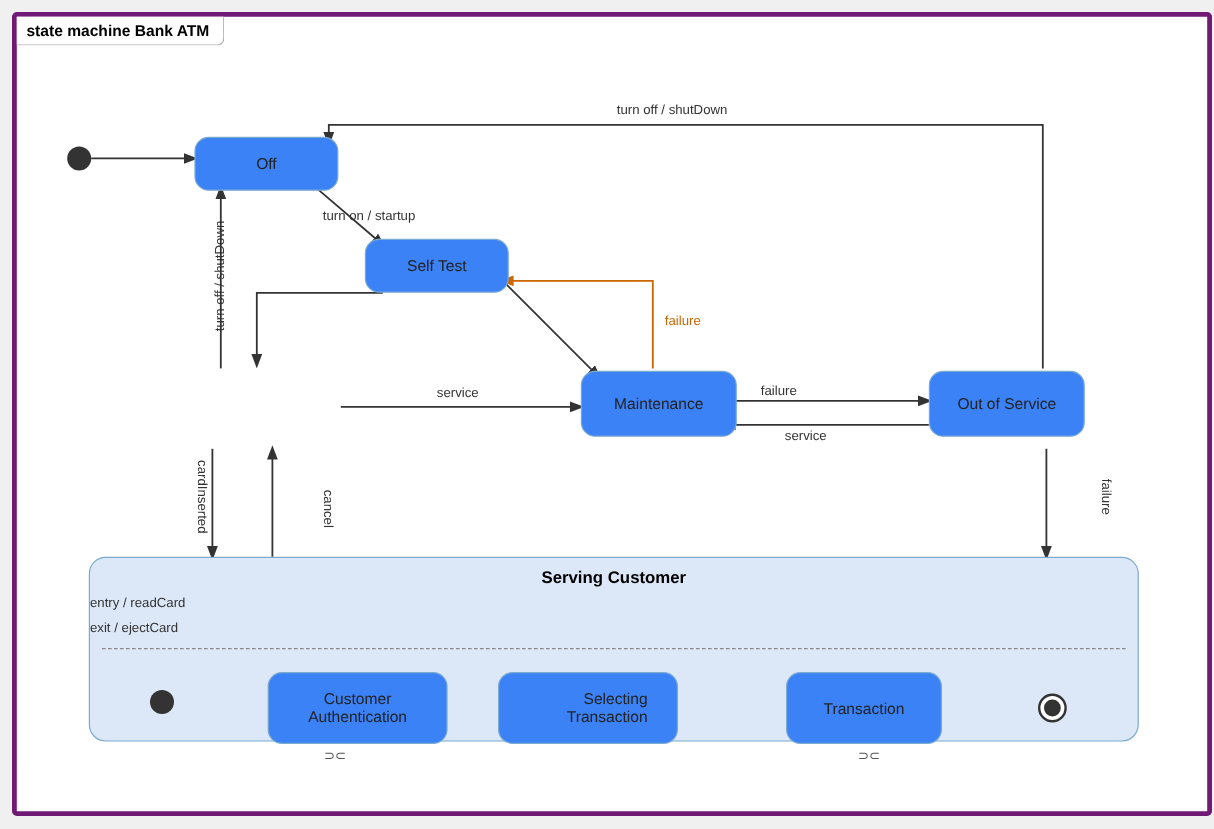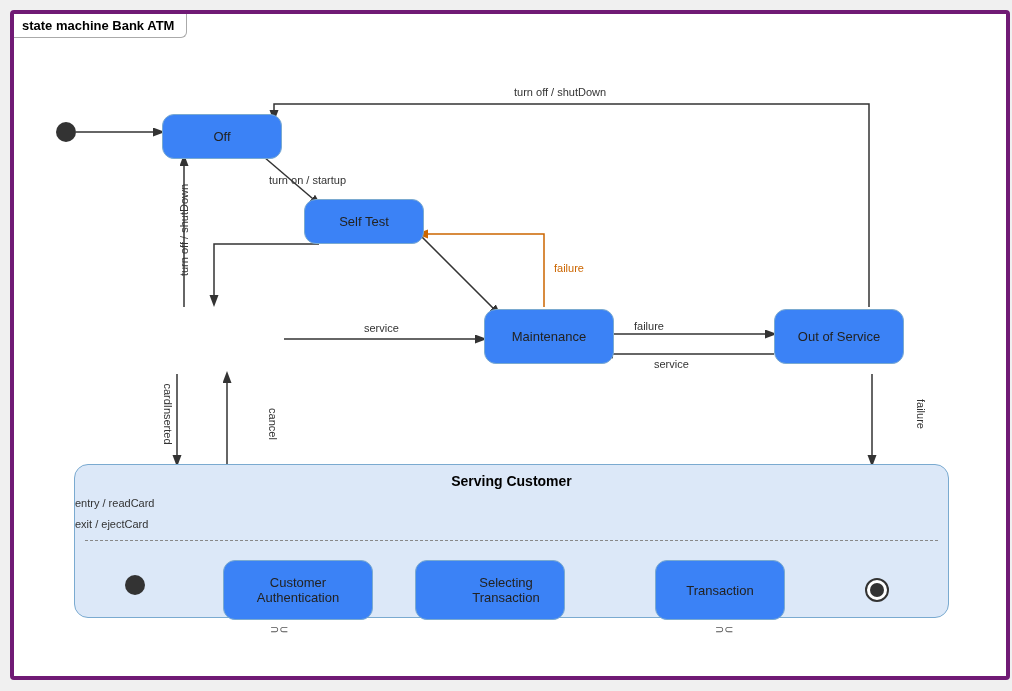--- a/index.html
+++ b/index.html
@@ -211,21 +211,21 @@
     <div class="initial-state" style="position:absolute; left:50px; top:110px; width:20px; height:20px;"></div>
 
     <div class="state-box" style="position:absolute; left:100px; top:95px; width:150px; height:60px;margin-left:48px;">
       <span style="white-space:pre-line;text-align:center;">Customer
 Authentication</span>
     </div>
 
     <div style="position:absolute; left:195px; top:158px; font-size:11px; color:#555;">⊃⊂</div>
 
     <div class="state-box" style="position:absolute; left:340px; top:95px; width:150px; height:60px;">
-      <span style="white-space:pre-line;text-align:center;margin-left:32px;">Selecting
+      <span style="white-space:pre-line;text-align:right;margin-left:32px;">Selecting
 Transaction</span>
     </div>
 
     <div class="state-box" style="position:absolute; left:580px; top:95px; width:130px; height:60px;">
       <span>Transaction</span>
     </div>
 
     <div style="position:absolute; left:640px; top:158px; font-size:11px; color:#555;">⊃⊂</div>
 
     <div class="final-state" style="position:absolute; left:790px; top:113px;">

